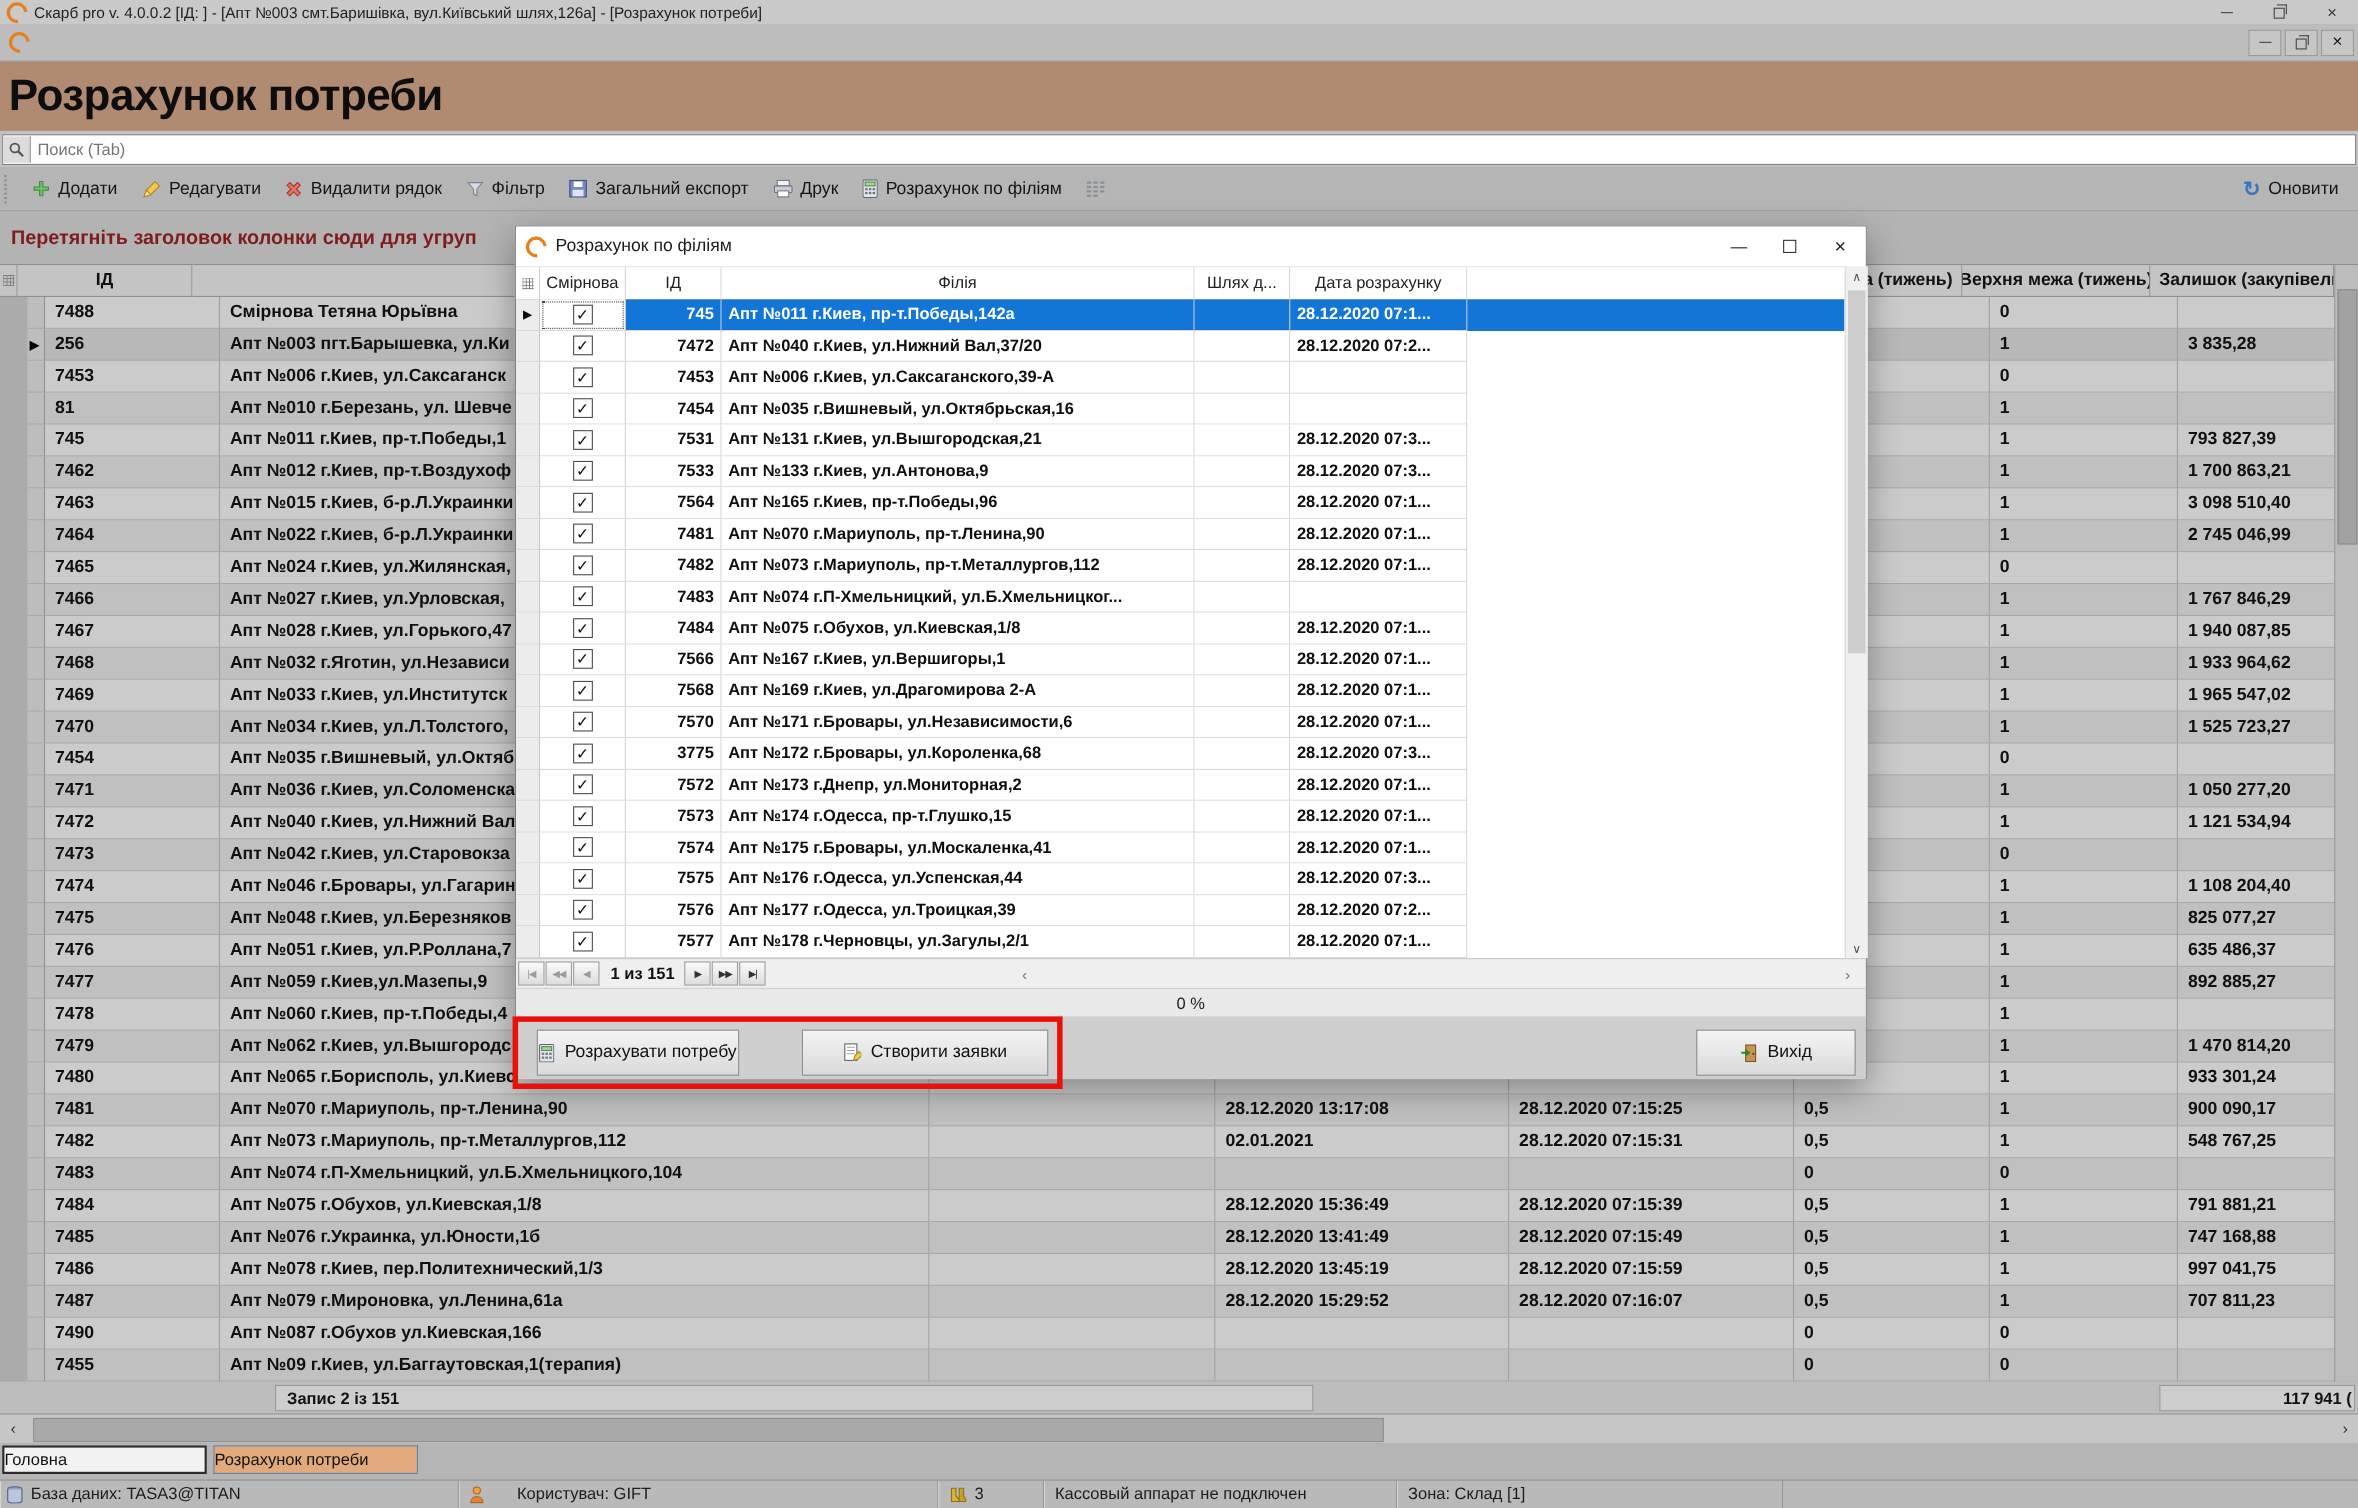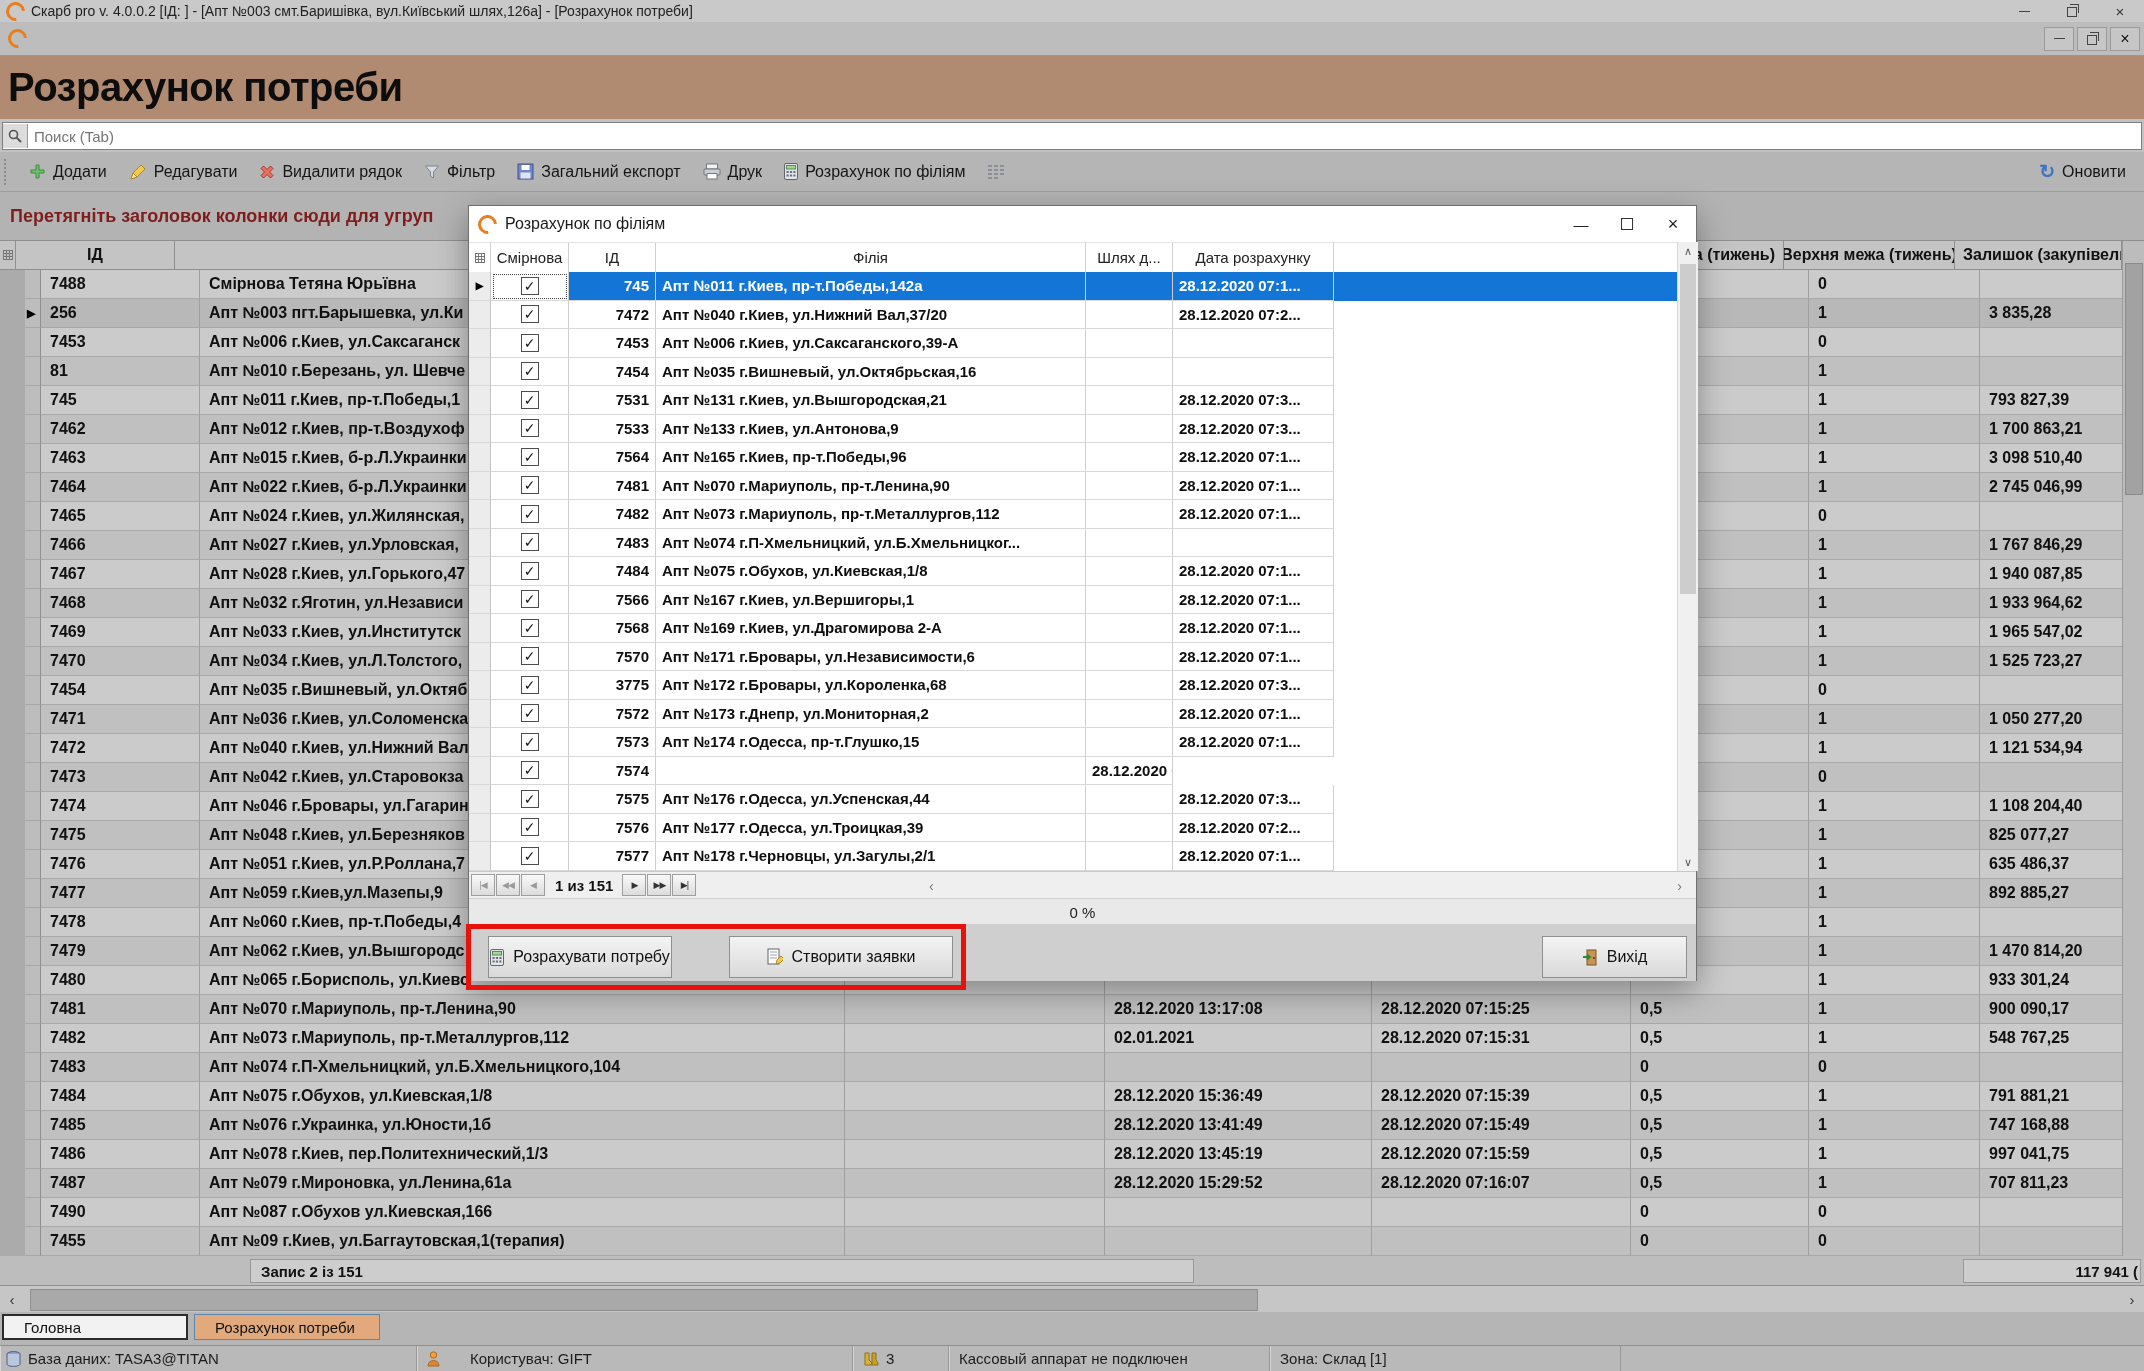--- a/index.html
+++ b/index.html
@@ -66,21 +66,21 @@
   .fbox{position:absolute;top:3px;height:24px;background:#cdcdcd;border:1px solid #989898;box-sizing:border-box;
         display:flex;align-items:center;font-size:15px;font-weight:700;}
   
   .mainvscroll{position:absolute;left:2122px;top:241px;width:22px;height:1015px;background:#bcbcbc;border-left:1px solid #9a9a9a;}
   .mainvscroll .thumb{position:absolute;left:2px;right:2px;top:22px;height:230px;background:#a2a2a2;border:1px solid #8b8b8b;}
   .mainhscroll{top:1286px;height:26px;background:#c6c6c6;display:flex;align-items:center;}
   .hsbtn{width:24px;height:26px;display:flex;align-items:center;justify-content:center;font-size:15px;color:#333;}
   .hsthumb{position:absolute;left:30px;top:3px;width:1226px;height:20px;background:#a9a9a9;border:1px solid #8f8f8f;}
   
   .tabsrow{top:1312px;height:33px;background:#b5b5b5;display:flex;align-items:flex-start;gap:6px;padding:2px 0 0 2px;}
-  .tab{width:186px;height:26px;box-sizing:border-box;font-size:15px;display:flex;align-items:center;padding:0 20px;}
+  .tab{width:186px;height:26px;box-sizing:border-box;font-size:15px;display:flex;align-items:center;padding:0 0;}
   .tab.home{background:#f2f2f2;border:2px solid #2b2b2b;}
   .tab.active{background:#e2aa7c;border:1px solid #5a87b0;}
   
   .statusbar{top:1345px;height:26px;background:#b9b9b9;border-top:1px solid #8f8f8f;display:flex;align-items:center;font-size:15px;color:#1c1c1c;}
   .seg{display:flex;align-items:center;gap:7px;height:100%;padding:0 10px;border-right:1px solid #989898;box-shadow:1px 0 0 #d6d6d6 inset;}
   .seg.first{padding-left:6px;}
   
   .dialog{position:absolute;left:468px;top:205px;width:1229px;height:776px;background:#fff;border:1px solid #6f6f6f;
           box-shadow:0 10px 30px rgba(0,0,0,.35);z-index:10;box-sizing:border-box;}
   .dtitle{height:36px;background:#fff;display:flex;align-items:center;padding-left:9px;border-bottom:1px solid #e3e3e3;}
@@ -972,20 +972,21 @@
         <div></div>
         <div>28.12.2020 07:1...</div>
         <div class="filler"></div>
       </div>
       <div class="drow dgrid">
         <div class="rail"></div>
         <div class="cbcell">
           <span class="cb on"></span>
         </div>
         <div class="idc">7574</div>
+        <div>Апт №175 г.Бровары, ул.Москаленка,41</div>
         <div></div>
         <div>28.12.2020 07:1...</div>
         <div class="filler"></div>
       </div>
       <div class="drow dgrid">
         <div class="rail"></div>
         <div class="cbcell">
           <span class="cb on"></span>
         </div>
         <div class="idc">7575</div>

